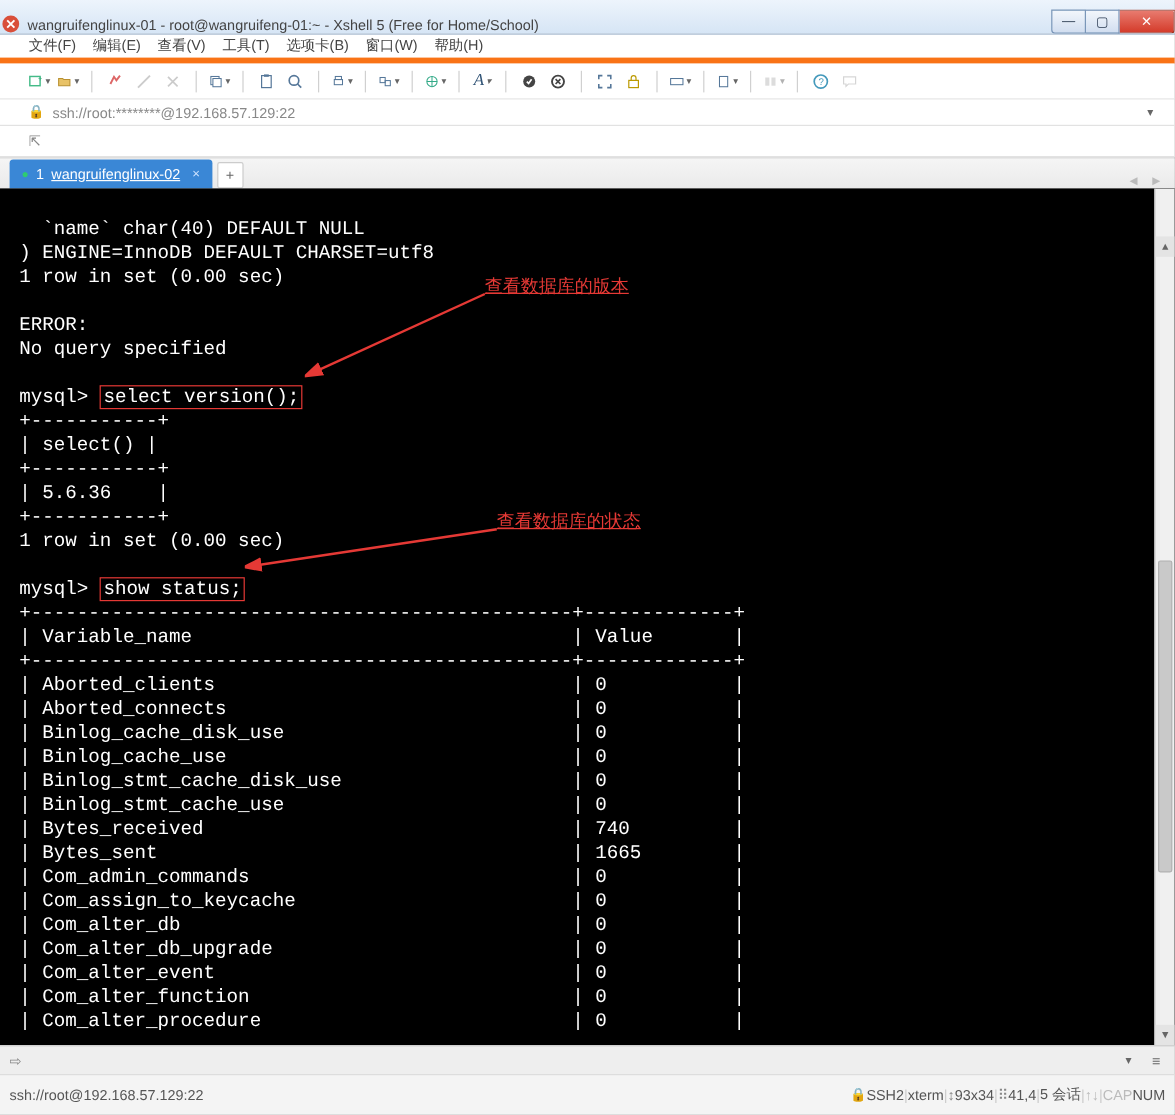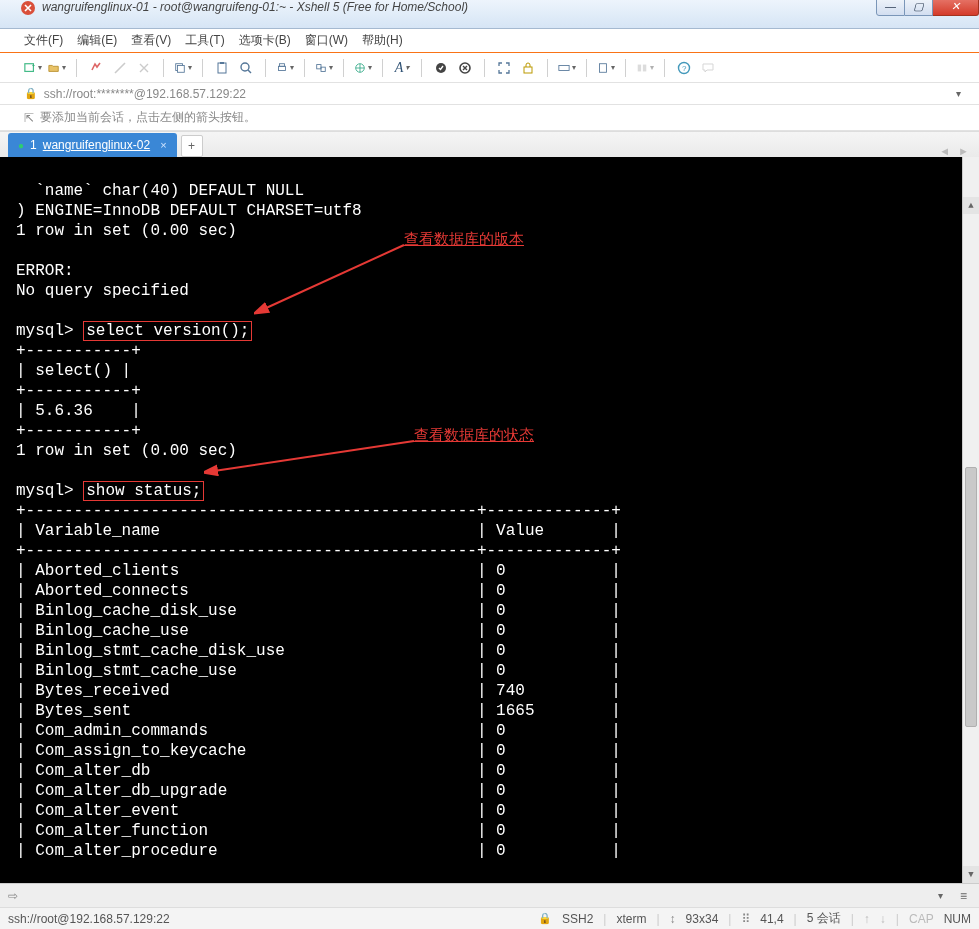--- a/index.html
+++ b/index.html
@@ -11,37 +11,36 @@
   height: 929px;
   overflow: hidden;
   display: flex;
   flex-direction: column;
 }
 .titlebar {
   height: 29px;
   background: linear-gradient(#edf4fc, #d6e5f5);
   border-bottom: 1px solid #a5b9d0;
   display: flex;
-  align-items: flex-start;
-  padding: 0 0 0 20px;
+  align-items: flex-end;
+  padding: 0 0 0 1px;
   color: #333;
-  font-style: italic;
 }
 .titlebar .app-icon { width: 16px; height: 16px; margin-right: 6px; }
 .titlebar .title-text { flex: 1; font-size: 12px; color: #444; }
 .winbtns { display: flex; height: 20px; margin-top: -4px; }
 .winbtn {
   width: 28px; height: 20px; display: flex; align-items: center; justify-content: center;
   background: linear-gradient(#f2f6fb,#d2def0); border: 1px solid #7a96b8; border-left: none;
   color: #2a3a50; font-size: 11px;
 }
 .winbtn.min { border-radius: 0 0 0 3px; border-left: 1px solid #7a96b8; width: 29px;}
 .winbtn.close { background: linear-gradient(#e87b6f,#d43b2a); color: #fff; width: 46px; border-radius: 0 0 3px 0; border-color:#a2331f;}
 .menubar {
-  height: 24px; background: #fff; border-bottom: 1px solid #f97316;
+  height: 24px; background: #fff; border-bottom: 5px solid #f97316;
   display: flex; align-items: center; padding-left: 24px; gap: 14px;
 }
 .menubar span { color: #444; cursor: default; }
 .toolbar {
   height: 30px; background: #fff; border-bottom: 1px solid #e2e2e2;
   display: flex; align-items: center; padding-left: 24px; gap: 6px;
 }
 .tb-sep { width: 1px; height: 18px; background: #d0d0d0; margin: 0 4px; }
 .tb-ico { width: 18px; height: 18px; display: flex; align-items: center; justify-content: center; color: #555; cursor: pointer; }
 .tb-ico.drop::after { content: "▾"; font-size: 8px; margin-left: 2px; color: #666; }
@@ -88,22 +87,22 @@
 .arrow-svg { position: absolute; }
 .sendbar {
   height: 24px; background: #eee; border-top: 1px solid #ccc;
   display: flex; align-items: center; padding-left: 8px; gap: 6px; color: #888;
   position: relative;
 }
 .sendbar .txt { flex: 1; }
 .sendbar .drop1 { position: absolute; right: 36px; color: #666; font-size: 10px; }
 .sendbar .menu { position: absolute; right: 12px; color: #666; font-size: 12px; }
 .statusbar {
-  height: 22px; background: #f4f4f4; border-top: 1px solid #ddd;
-  display: flex; align-items: center; padding: 0 8px; color: #555; gap: 10px;
+  height: 34px; background: #f4f4f4; border-top: 1px solid #ddd;
+  display: flex; align-items: center; padding: 0 8px; color: #555; 
 }
 .statusbar .flex { flex: 1; }
 .st-sep { color: #ccc; }
 .statusbar .arrow-ico { color: #bbb; }
 </style>
 </head>
 <body>
 
 <div class="titlebar">
   <svg class="app-icon" viewBox="0 0 16 16">
@@ -258,21 +257,20 @@
 </div>
 
 <div class="addrbar">
   <span class="lock">🔒</span>
   <span>ssh://root:********@192.168.57.129:22</span>
   <span class="drop">▾</span>
 </div>
 
 <div class="hintbar">
   <span>⇱</span>
-  <span>要添加当前会话，点击左侧的箭头按钮。</span>
 </div>
 
 <div class="tabbar">
   <div class="tab">
     <span class="dot">●</span>
     <span>1</span>
     <span class="tname">wangruifenglinux-02</span>
     <span class="close">×</span>
   </div>
   <div class="tab-add">+</div>

